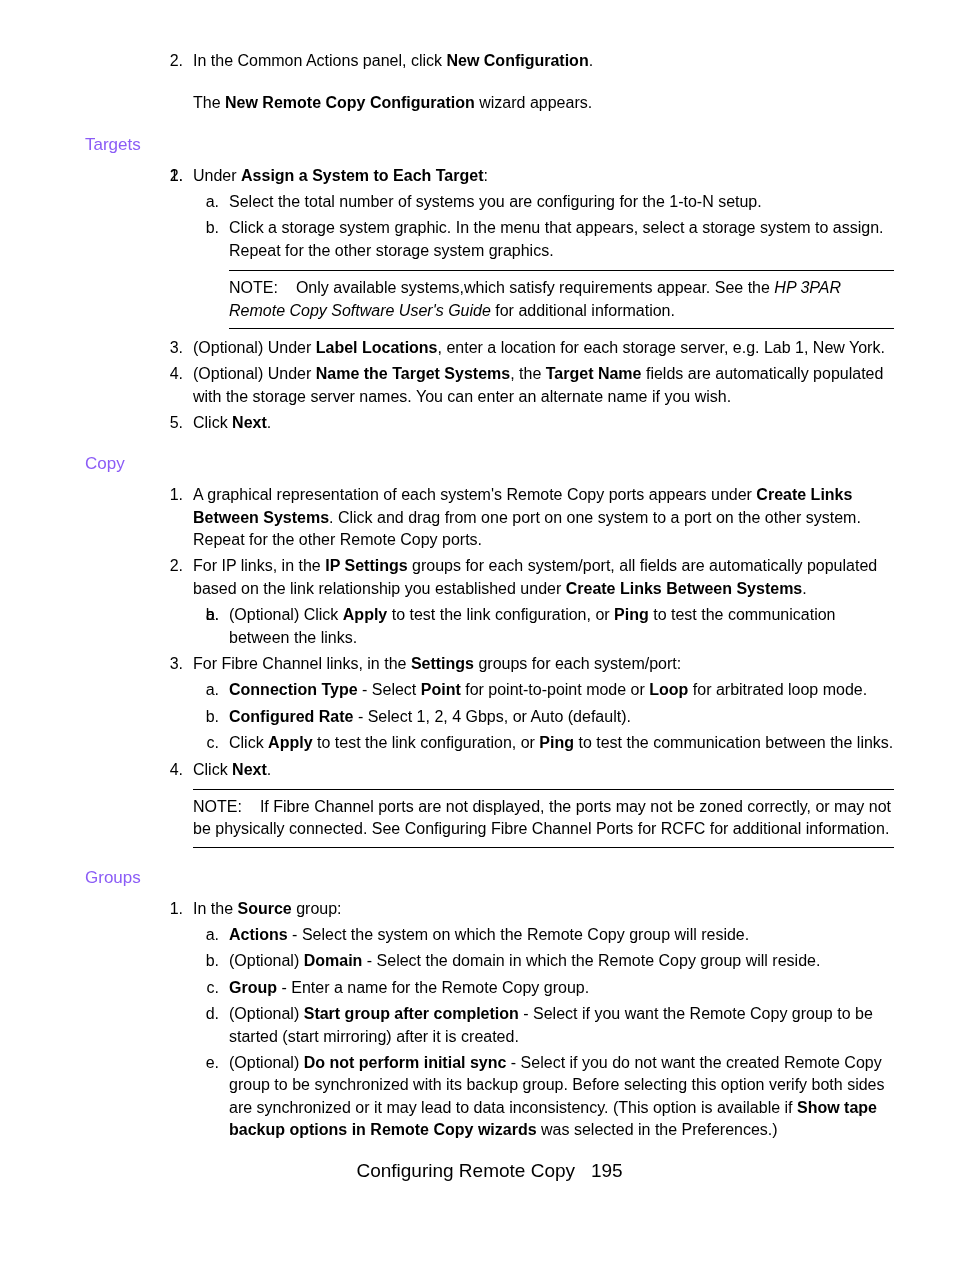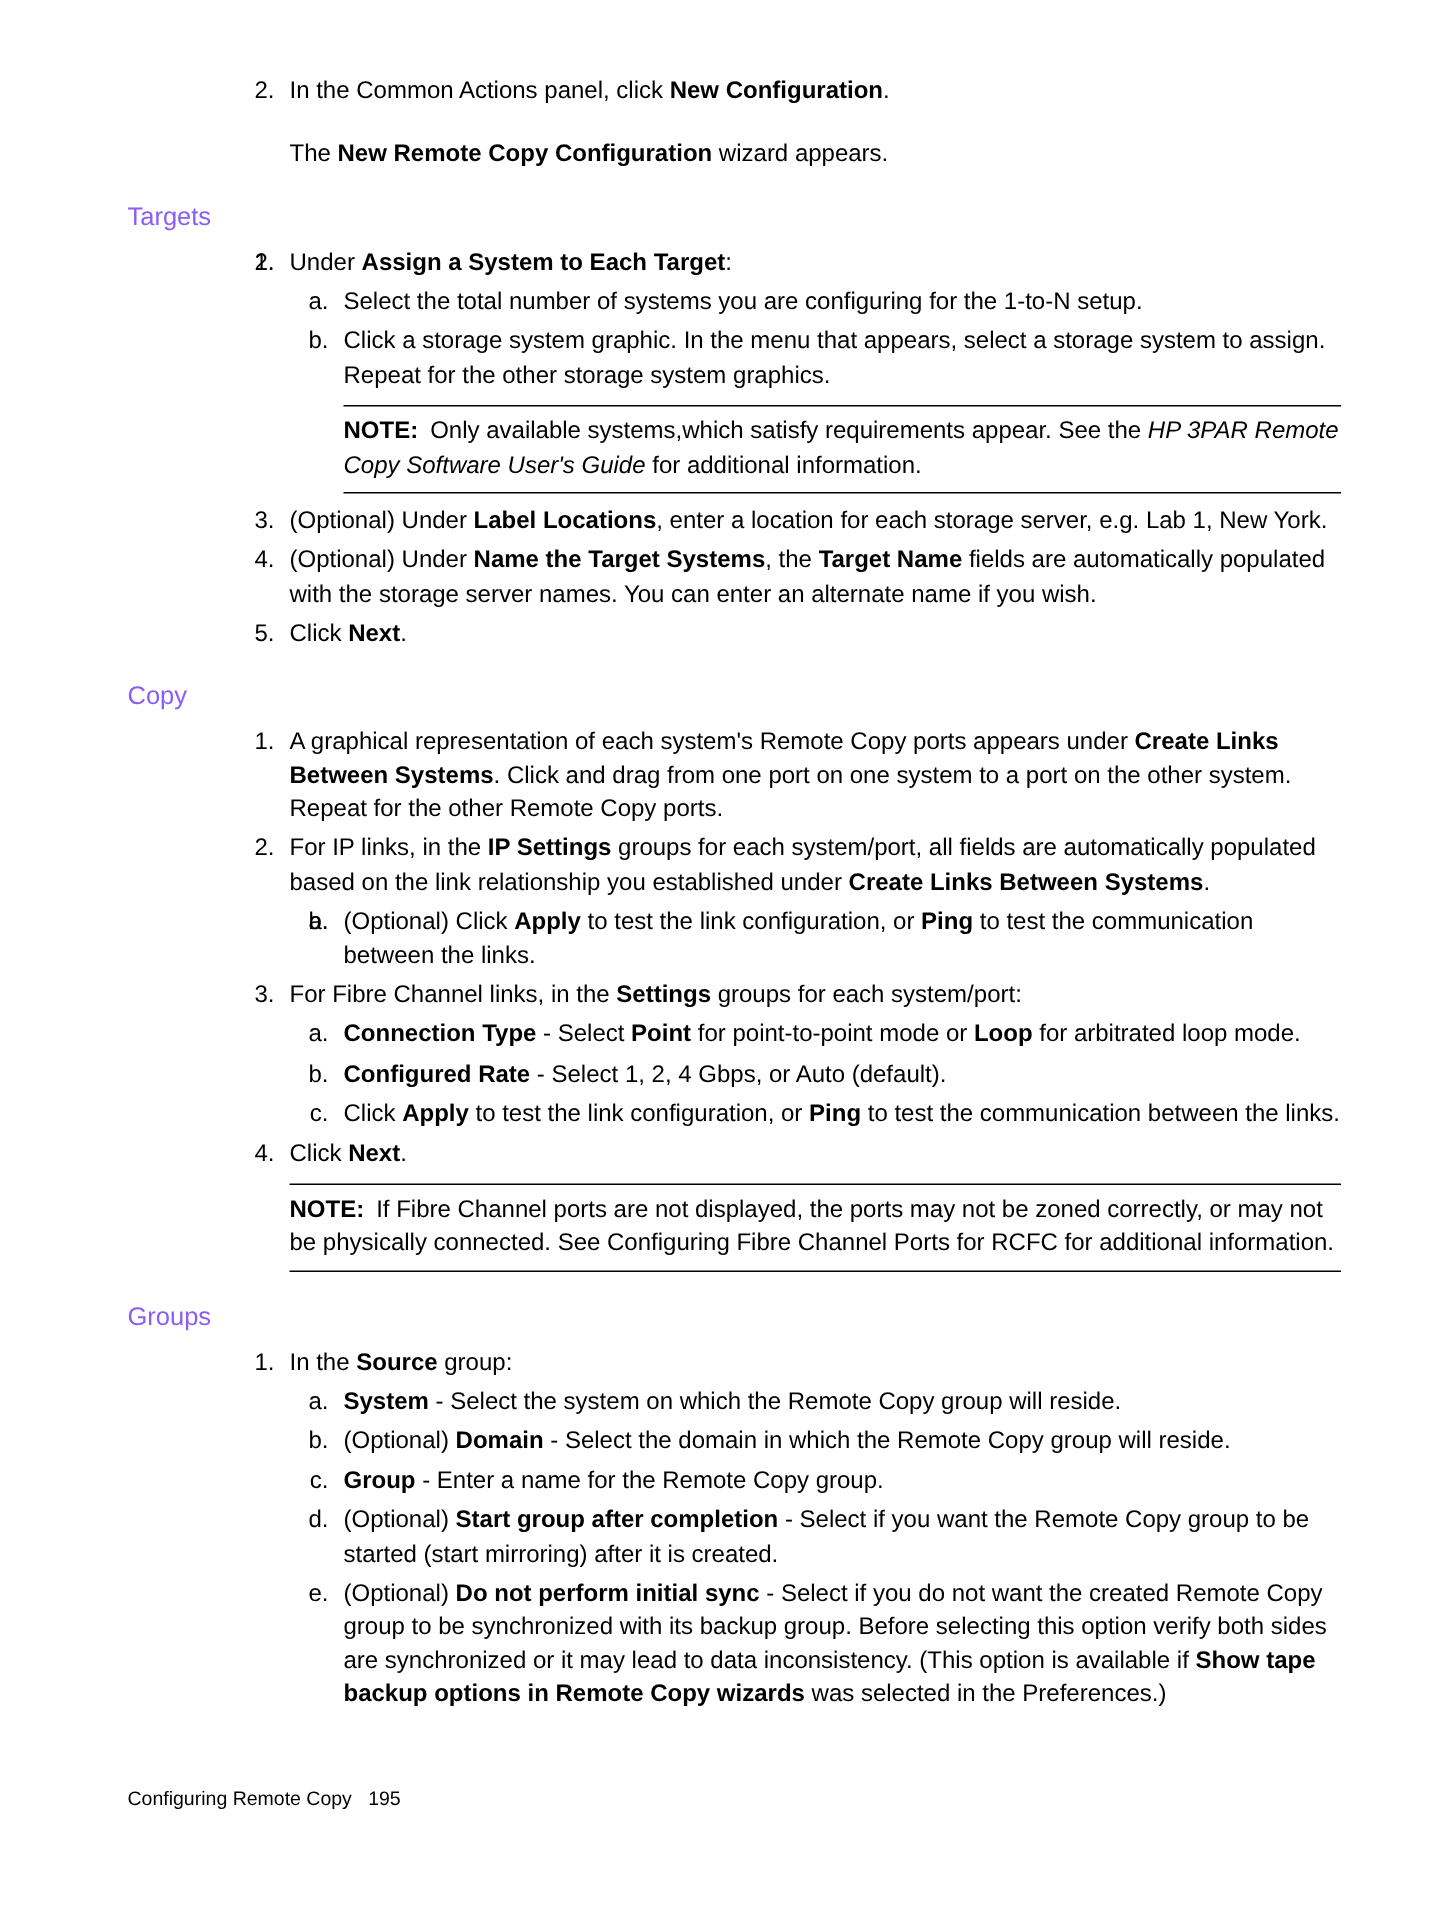--- a/index.html
+++ b/index.html
@@ -50,27 +50,27 @@
     width: 26px;
     text-align: right;
   }
   .note {
     border-top: 1px solid #000;
     border-bottom: 1px solid #000;
     padding: 6px 0;
     margin: 8px 0;
   }
   .note .label {
-    font-weight: bold;
-    margin-right: 8px;
+    font-weight: normal;
+    margin-right: 18px;
   }
   .footer {
-    text-align: left;
-    font-size: 13px;
-    margin-top: 49px;
+    text-align: center;
+    font-size: 19px;
+    margin-top: 17px;
   }
   b { font-weight: bold; }
   i { font-style: italic; }
   .indent-text {
     margin-top: 20px;
   }
 </style>
 </head>
 <body>
 
@@ -144,21 +144,21 @@
     </div>
   </li>
 </ol>
 
 <div class="heading">Groups</div>
 <ol class="num">
   <li>
     <span class="marker">1.</span>
     <span><span>In the </span><b>Source</b><span> group:</span></span>
     <ol class="alpha">
-      <li><span class="marker">a.</span><span><b>System</b><span> - Select the system on which the Remote Copy group will reside.</span></span></li>
+      <li><span class="marker">a.</span><span><b>Actions</b><span> - Select the system on which the Remote Copy group will reside.</span></span></li>
       <li><span class="marker">b.</span><span><span>(Optional) </span><b>Domain</b><span> - Select the domain in which the Remote Copy group will reside.</span></span></li>
       <li><span class="marker">c.</span><span><b>Group</b><span> - Enter a name for the Remote Copy group.</span></span></li>
       <li><span class="marker">d.</span><span><span>(Optional) </span><b>Start group after completion</b><span> - Select if you want the Remote Copy group to be started (start mirroring) after it is created.</span></span></li>
       <li><span class="marker">e.</span><span><span>(Optional) </span><b>Do not perform initial sync</b><span> - Select if you do not want the created Remote Copy group to be synchronized with its backup group. Before selecting this option verify both sides are synchronized or it may lead to data inconsistency. (This option is available if </span><b>Show tape backup options in Remote Copy wizards</b><span> was selected in the Preferences.)</span></span></li>
     </ol>
   </li>
 </ol>
 
 <div class="footer">
   <span>Configuring Remote Copy</span>&nbsp;&nbsp;&nbsp;<span>195</span>

